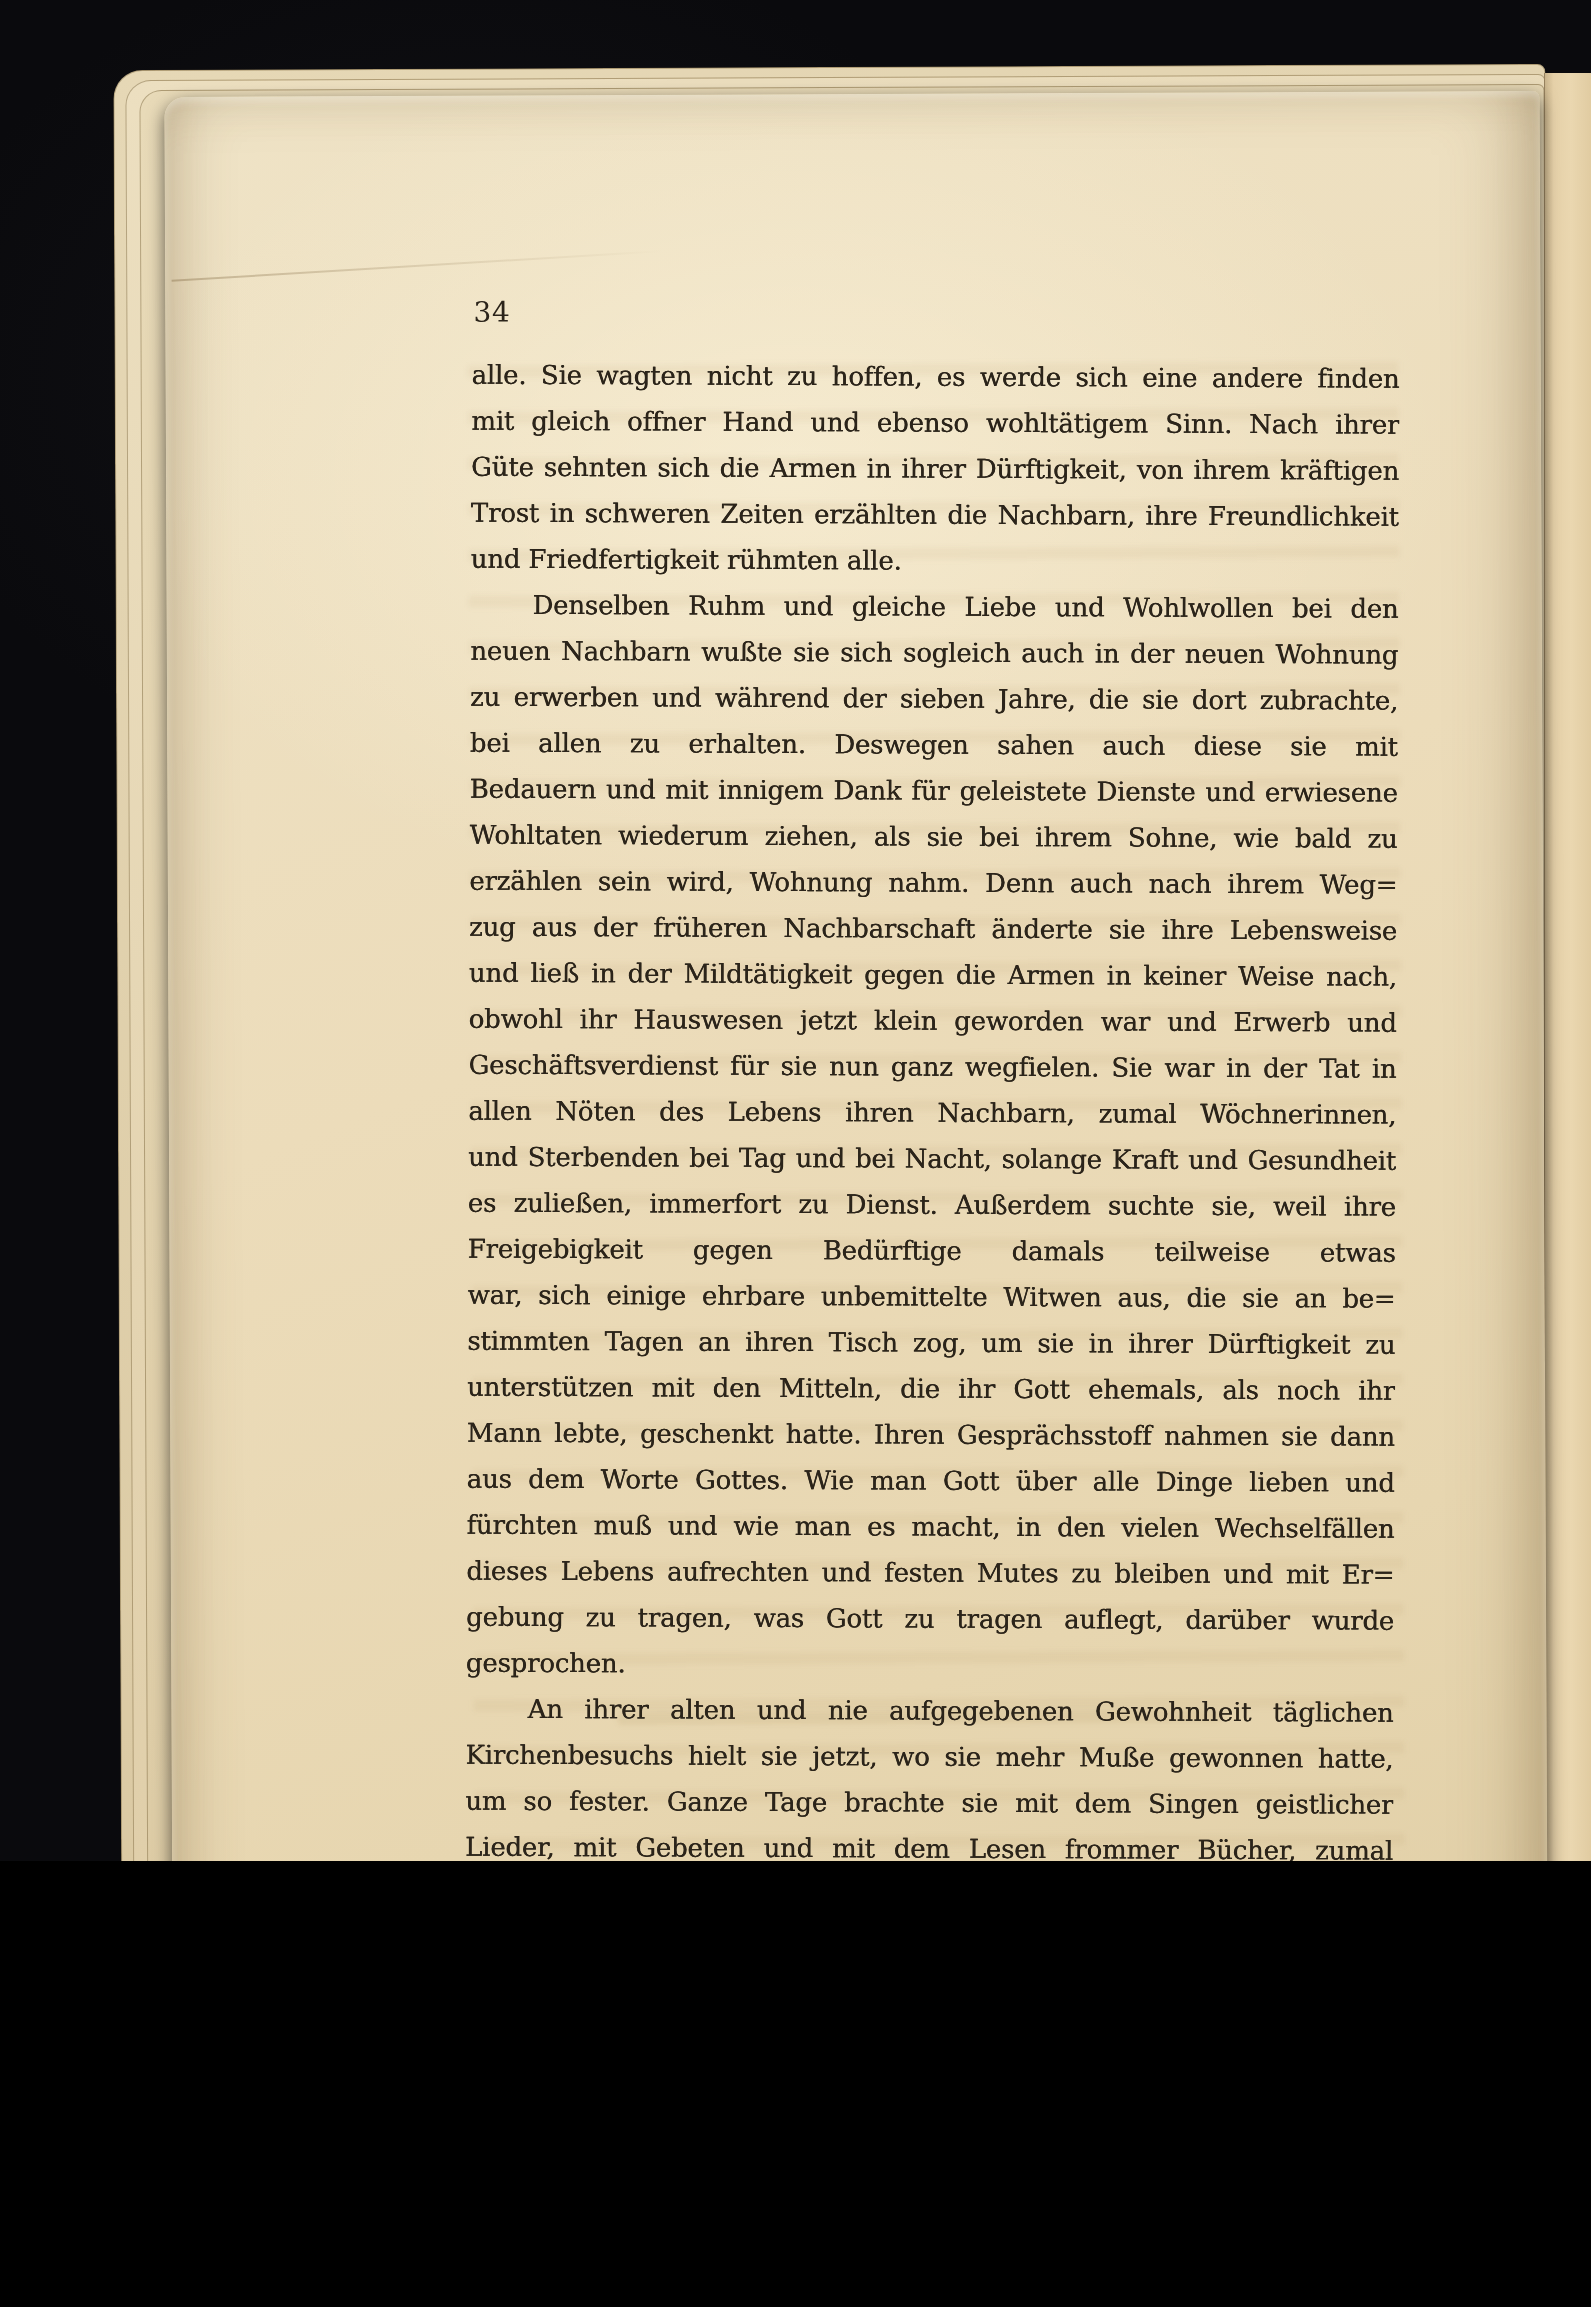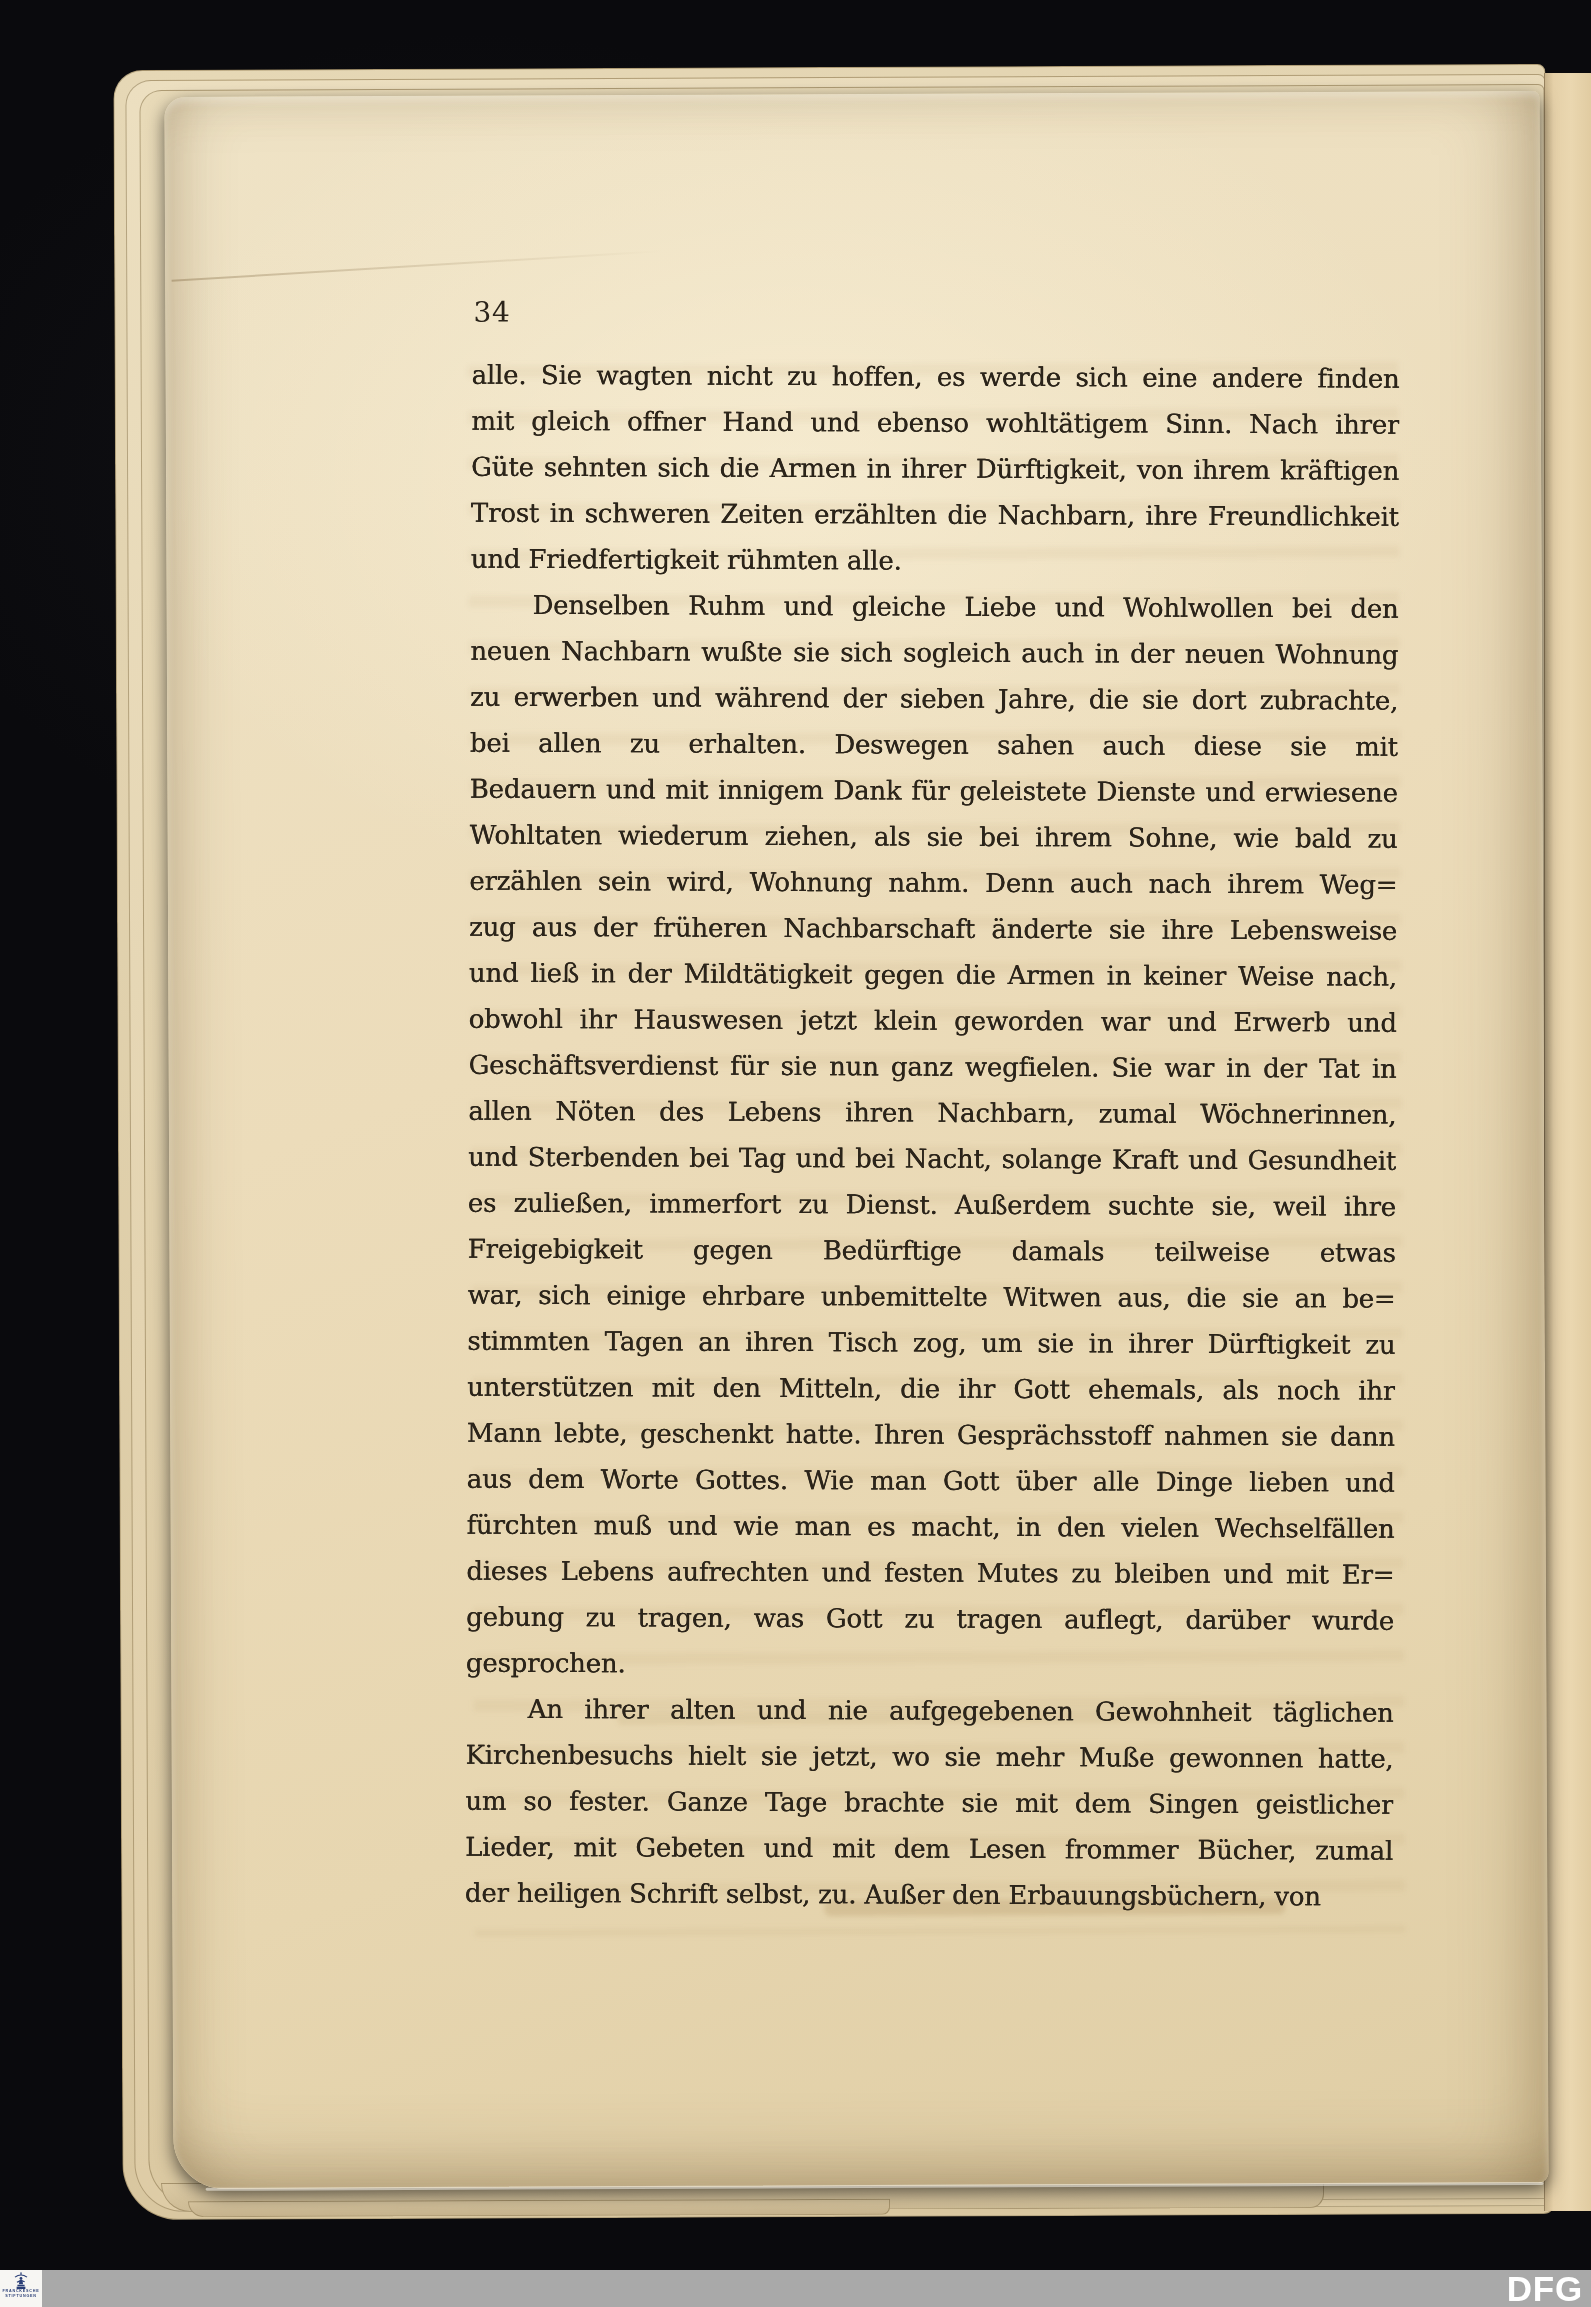--- a/index.html
+++ b/index.html
@@ -1,20 +1,20 @@
 <!DOCTYPE html>
 <html style="--bg: #0a0a0d; --paper: #ecdcba; --ink: #2b241a; --bar: #a9a9a9; --logo-blue: #2b3f77; --dfg-white: #ffffff;font-size:12.7px"><head>
 <meta charset="utf-8">
 <style>
   :root{
     --bg:#0a0a0d; --paper:#ecdcba; --ink:#2b241a;
     --bar:#a9a9a9; --logo-blue:#2b3f77; --dfg-white:#ffffff;
   }
   html,body{margin:0;padding:0;background:#000;}
-  .scene{position:relative;width:1591px;height:2307px;background:var(--bg);overflow:hidden;
+  .scene{position:relative;width:1591px;height:1861px;background:var(--bg);overflow:hidden;
          font-family:"DejaVu Serif","Liberation Serif",serif;}
   
   .scene::before{content:"";position:absolute;inset:0;
     background:radial-gradient(955px 716px at 30% 20%, rgba(40,40,48,.25), transparent 60%),
                radial-gradient(716px 557px at 85% 80%, rgba(30,30,36,.2), transparent 60%);
     pointer-events:none;}
   
   .stack{position:absolute;border:0.8px solid rgba(120,100,60,.45);}
   .stack-1{left:118px;top:67px;width:1430px;height:2148px;border-radius:29px 8px 11px 56px;
     background:linear-gradient(160deg,#e6d8b6,#d9c7a0 80%);transform:rotate(-.25deg);}

